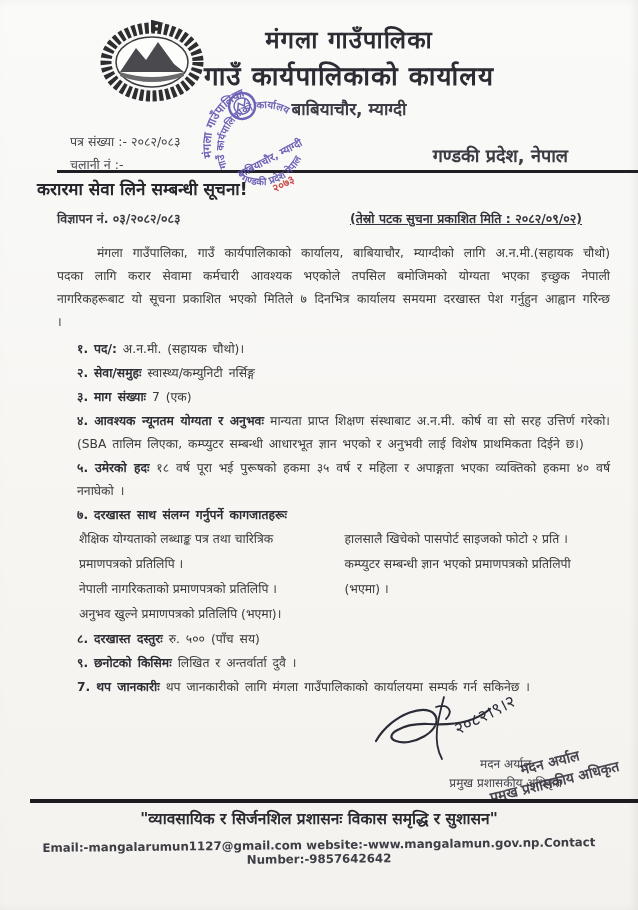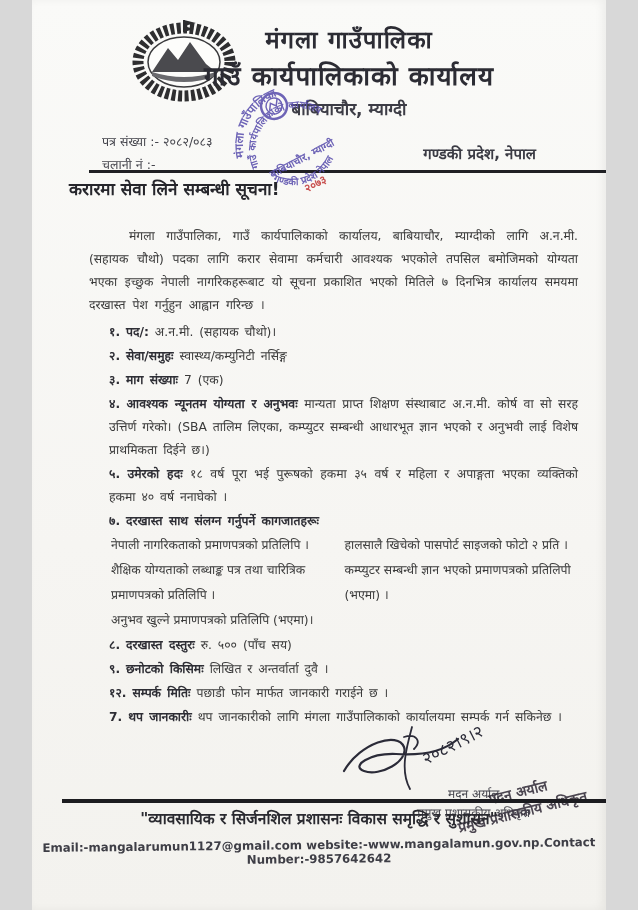--- a/index.html
+++ b/index.html
@@ -1,39 +1,39 @@
 <!DOCTYPE html>
 <html><head>
 <meta charset="utf-8">
 <style>
   html,body{margin:0;padding:0;}
   body{background:#d8d8d8;font-family:"DejaVu Sans",sans-serif;}
-  .page{position:relative;width:552px;height:910px;margin:0 auto;
+  .page{position:relative;width:638px;height:910px;margin:0 auto;
         background:linear-gradient(180deg,#fafaf8 0%,#f6f5f2 60%,#f3f2ee 100%);
-        overflow:hidden;color:#3a3a3a;box-shadow:inset -4px 0 8px rgba(0,0,0,.05);padding-left:22px;}
+        overflow:hidden;color:#3a3a3a;box-shadow:inset -4px 0 8px rgba(0,0,0,.05);}
   
   .emblem{position:absolute;left:98px;top:16px;width:108px;height:88px;}
   .head-titles{position:absolute;left:140px;right:80px;top:22px;text-align:center;}
   .h-muni{font-size:24px;font-weight:bold;color:#2c2c34;letter-spacing:1px;}
   .h-office{font-size:26px;font-weight:bold;color:#2c2c34;margin-top:2px;letter-spacing:1px;}
   .h-addr{font-size:17px;font-weight:bold;color:#3d3d46;margin-top:4px;}
   .meta-left{position:absolute;left:70px;top:130px;font-size:12.5px;line-height:23px;color:#44444c;}
-  .province{position:absolute;right:70px;top:143px;font-size:15px;font-weight:bold;color:#3b3b44;}
+  .province{position:absolute;right:70px;top:143px;font-size:18px;font-weight:bold;color:#3b3b44;}
   .rule-top{position:absolute;left:57px;right:0;top:170px;height:3px;background:#202024;}
   
   .stamp{position:absolute;left:190px;top:72px;width:136px;height:128px;transform:rotate(-28deg);opacity:.88;pointer-events:none;}
   .stamp text{fill:#5b50ae;font-weight:bold;}
   .stamp .yr{fill:#c23a3a;}
   
   .body{position:absolute;top:178px;left:57px;right:28px;font-size:12.3px;line-height:23px;}
   .notice-title{text-align:left;font-size:17px;font-weight:bold;color:#26262c;margin-left:-20px;}
   .ad-row{display:flex;justify-content:space-between;align-items:flex-end;margin-top:6px;}
   .ad-no{font-size:12.5px;font-weight:bold;color:#3b3b42;}
   .pub-note{font-size:12.5px;font-weight:bold;color:#34343c;text-decoration:underline;margin-right:28px;}
-  .intro{margin-top:24px;text-align:justify;text-indent:40px;word-spacing:3px;}
+  .intro{margin-top:12px;text-align:justify;text-indent:40px;word-spacing:3px;}
   .list{margin-top:4px;margin-left:20px;}
   .item{margin-top:1px;text-align:justify;word-spacing:2px;}
   .item .b{font-weight:bold;color:#2e2e35;}
   .docs{display:flex;margin-left:2px;line-height:25px;}
   .docs .col-l{width:50%;padding-right:24px;box-sizing:border-box;}
   .docs .col-r{width:50%;box-sizing:border-box;}
   
   .sig-block{position:relative;height:118px;}
   .sig-svg{position:absolute;right:55px;top:-6px;width:185px;height:78px;}
   .sig-printed{position:absolute;right:48px;top:56px;text-align:center;font-size:12px;line-height:19px;color:#46464e;}
@@ -85,20 +85,24 @@
     <text font-size="11.5"><textPath href="#arcTop" startOffset="8%">मंगला गाउँपालिका</textPath></text>
     <text font-size="10"><textPath href="#arcMid" startOffset="2%">गाउँ कार्यपालिकाको कार्यालय</textPath></text>
     <text font-size="10.5" x="68" y="93" text-anchor="middle">बाबियाचौर, म्याग्दी</text>
     <text font-size="10"><textPath href="#arcBot" startOffset="16%">गण्डकी प्रदेश नेपाल</textPath></text>
     <text class="yr" font-size="11" x="68" y="122" text-anchor="middle">२०७३</text>
   </svg>
 
   <div class="body">
     <div class="notice-title">करारमा सेवा लिने सम्बन्धी सूचना!</div>
 
+    <div class="ad-row">
+      <span class="ad-no">विज्ञापन नं. ०३/२०८२/०८३</span>
+      <span class="pub-note">(तेस्रो पटक सुचना प्रकाशित मिति : २०८२/०९/०२)</span>
+    </div>
 
     <div class="intro">मंगला गाउँपालिका, गाउँ कार्यपालिकाको कार्यालय, बाबियाचौर, म्याग्दीको लागि अ.न.मी.(सहायक चौथो) पदका लागि करार सेवामा कर्मचारी आवश्यक भएकोले तपसिल बमोजिमको योग्यता भएका इच्छुक नेपाली नागरिकहरूबाट यो सूचना प्रकाशित भएको मितिले ७ दिनभित्र कार्यालय समयमा दरखास्त पेश गर्नुहुन आह्वान गरिन्छ ।</div>
 
     <div class="list">
       <div class="item">
         <span class="b">१.</span>
         <span class="b">पद/:</span>
         <span>अ.न.मी. (सहायक चौथो)।</span>
       </div>
       <div class="item">
@@ -122,44 +126,39 @@
         <span>१८ वर्ष पूरा भई पुरूषको हकमा ३५ वर्ष र महिला र अपाङ्गता भएका व्यक्तिको हकमा ४० वर्ष ननाघेको ।</span>
       </div>
       <div class="item">
         <span class="b">७.</span>
         <span class="b">दरखास्त साथ संलग्न गर्नुपर्ने कागजातहरूः</span>
         <span></span>
       </div>
 
       <div class="docs">
         <div class="col-l">
+          <div>शैक्षिक योग्यताको लब्धाङ्क पत्र तथा चारित्रिक प्रमाणपत्रको प्रतिलिपि ।</div>
           <div>नेपाली नागरिकताको प्रमाणपत्रको प्रतिलिपि ।</div>
-          <div>शैक्षिक योग्यताको लब्धाङ्क पत्र तथा चारित्रिक प्रमाणपत्रको प्रतिलिपि ।</div>
           <div>अनुभव खुल्ने प्रमाणपत्रको प्रतिलिपि (भएमा)।</div>
         </div>
         <div class="col-r">
           <div>हालसालै खिचेको पासपोर्ट साइजको फोटो २ प्रति ।</div>
           <div>कम्प्युटर सम्बन्धी ज्ञान भएको प्रमाणपत्रको प्रतिलिपी (भएमा) ।</div>
         </div>
       </div>
 
       <div class="item">
         <span class="b">८.</span>
         <span class="b">दरखास्त दस्तुरः</span>
         <span>रु. ५०० (पाँच सय)</span>
       </div>
       <div class="item">
         <span class="b">९.</span>
         <span class="b">छनोटको किसिमः</span>
         <span>लिखित र अन्तर्वार्ता दुवै ।</span>
-      </div>
-      <div class="item">
-        <span class="b">१२.</span>
-        <span class="b">सम्पर्क मितिः</span>
-        <span>पछाडी फोन मार्फत जानकारी गराईने छ ।</span>
       </div>
       <div class="item">
         <span class="b">7.</span>
         <span class="b">थप जानकारीः</span>
         <span>थप जानकारीको लागि मंगला गाउँपालिकाको कार्यालयमा सम्पर्क गर्न सकिनेछ ।</span>
       </div>
     </div>
 
     <div class="sig-block">
       <svg class="sig-svg" viewBox="0 0 185 78">

